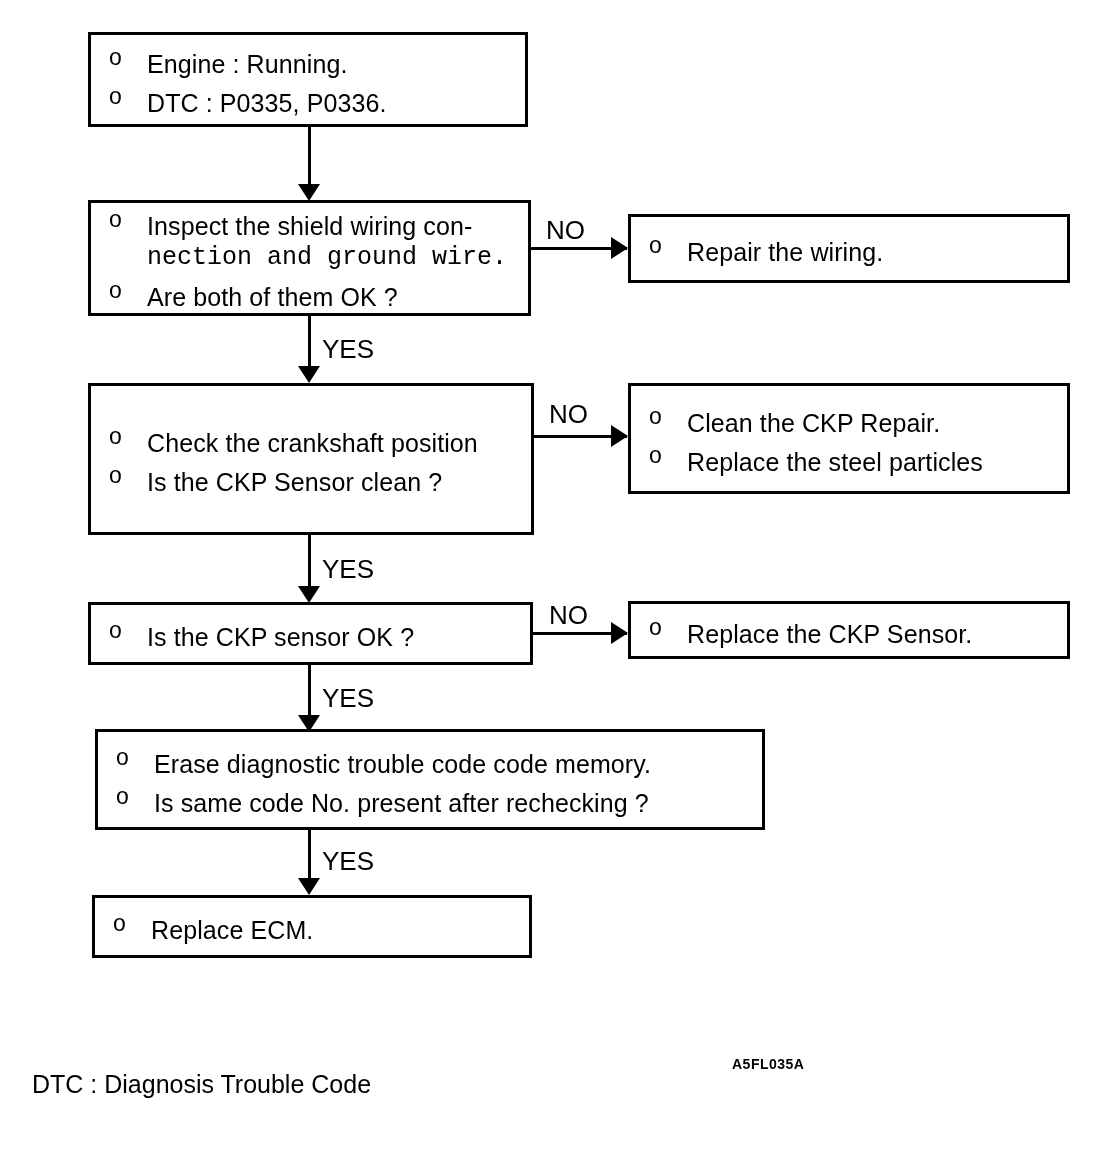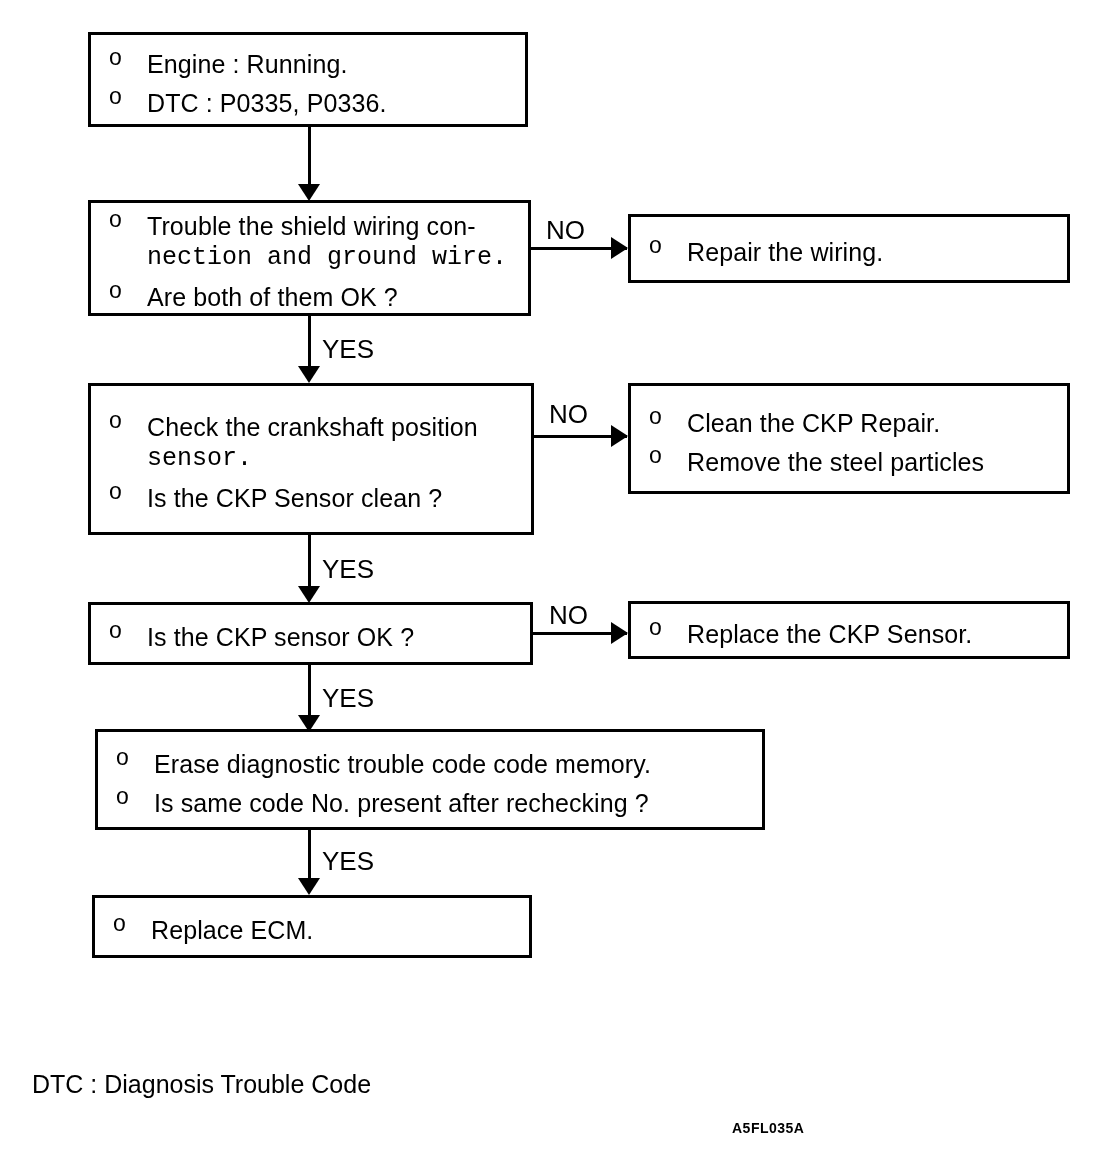--- a/index.html
+++ b/index.html
@@ -125,21 +125,21 @@
     </div>
   </div>
 
   <div class="vline" style="left:308px; top:127px; height:70px;"></div>
   <div class="arrow-down" style="left:298px; top:184px;"></div>
 
   <div class="node" style="left:88px; top:200px; width:443px; height:116px;">
     <div class="node-inner">
       <div class="bullet-line">
         <span class="bullet-mark">o</span>
-        <span class="bullet-text">Trouble the shield wiring con-</span>
+        <span class="bullet-text">Inspect the shield wiring con-</span>
       </div>
       <div class="cont-line">nection and ground wire.</div>
       <div class="bullet-line">
         <span class="bullet-mark">o</span>
         <span class="bullet-text">Are both of them OK ?</span>
       </div>
     </div>
   </div>
 
   <div class="hline" style="left:531px; top:247px; width:96px;"></div>
@@ -158,41 +158,40 @@
   <div class="vline" style="left:308px; top:316px; height:63px;"></div>
   <div class="arrow-down" style="left:298px; top:366px;"></div>
   <div class="edge-label" style="left:322px; top:335px;">YES</div>
 
   <div class="node" style="left:88px; top:383px; width:446px; height:152px;">
     <div class="node-inner">
       <div class="bullet-line">
         <span class="bullet-mark">o</span>
         <span class="bullet-text">Check the crankshaft position</span>
       </div>
-      <div class="cont-line">sensor.</div>
       <div class="bullet-line">
         <span class="bullet-mark">o</span>
         <span class="bullet-text">Is the CKP Sensor clean ?</span>
       </div>
     </div>
   </div>
 
   <div class="hline" style="left:534px; top:435px; width:93px;"></div>
   <div class="arrow-right" style="left:611px; top:425px;"></div>
   <div class="edge-label" style="left:549px; top:400px;">NO</div>
 
   <div class="node" style="left:628px; top:383px; width:442px; height:111px;">
     <div class="node-inner">
       <div class="bullet-line">
         <span class="bullet-mark">o</span>
         <span class="bullet-text">Clean the CKP Repair.</span>
       </div>
       <div class="bullet-line">
         <span class="bullet-mark">o</span>
-        <span class="bullet-text">Remove the steel particles</span>
+        <span class="bullet-text">Replace the steel particles</span>
       </div>
     </div>
   </div>
 
   <div class="vline" style="left:308px; top:535px; height:65px;"></div>
   <div class="arrow-down" style="left:298px; top:586px;"></div>
   <div class="edge-label" style="left:322px; top:555px;">YES</div>
 
   <div class="node" style="left:88px; top:602px; width:445px; height:63px;">
     <div class="node-inner">
@@ -245,15 +244,15 @@
       </div>
     </div>
   </div>
 
   <div class="legend" style="left:32px; top:1002px;">
     <div>DTC : Diagnosis Trouble Code</div>
     
     
   </div>
 
-  <div class="figcode" style="left:732px; top:1120px;">A5FL035A</div>
+  <div class="figcode" style="left:732px; top:1056px;">A5FL035A</div>
 
 </div>
 
 </body></html>

